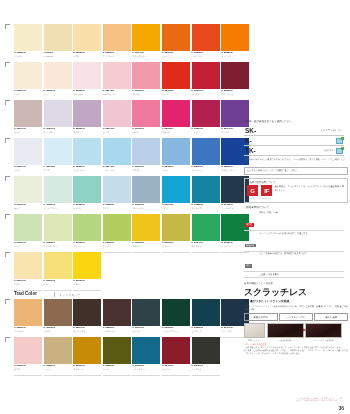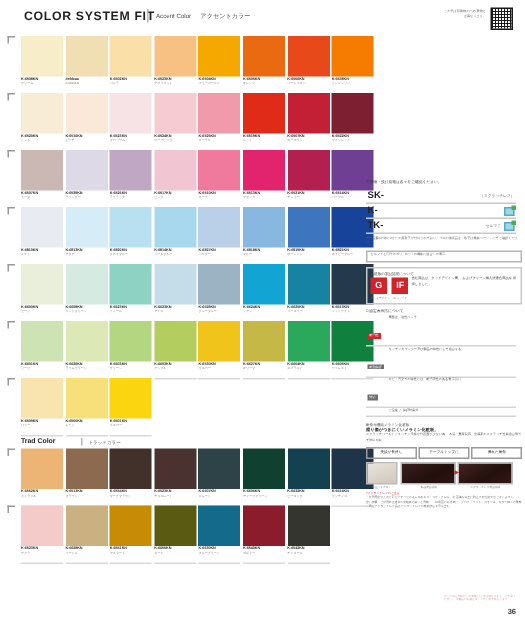--- a/index.html
+++ b/index.html
@@ -177,33 +177,20 @@
   .foot-note {
     position:absolute; right:6px; bottom:12px; width:48px;
     font-size:1.8px; color:#c9a0a4; line-height:1.5; text-align:left;
   }
 </style>
 </head>
 <body>
 
 <div class="page">
 
-  <div class="header">
-    <div class="hdr-title">COLOR SYSTEM FIT</div>
-    <div class="hdr-rule"></div>
-    <div class="hdr-sub">
-      <span>Accent Color</span>
-      <span class="jp">アクセントカラー</span>
-    </div>
-    <div class="qr-wrap">
-      <div class="qr-note">この色は印刷物のため
-実物とは異なります。</div>
-      <div class="qr-code"></div>
-    </div>
-  </div>
 
   <div class="grid-area">
       <div class="sw-row" style="margin-left: 14px;">
         <div class="corner-mark" style="top: 0px; left: -9px;"></div>
         <div class="sw-cell">
           <span class="sw-chip" style="background: rgb(247, 237, 201);"></span>
           <div class="sw-code">K-6508KN</div>
           <div class="sw-name">クリーム</div>
         </div>
         <div class="sw-cell">
@@ -621,20 +608,21 @@
           </tr>
           <tr>
             <td style="width: 14px;"></td>
             <td class="spec-desc">ご注意 ／ 保証対象外</td>
           </tr>
         </tbody>
     </table>
 
     <div class="scratch">
       <div class="scratch-eyebrow">耐傷付機能メラミン化粧板</div>
+      <div class="scratch-title">スクラッチレス</div>
       <div class="scratch-lead">擦り傷がつきにくいメラミン化粧板。</div>
       <div class="scratch-body">スクラッチワールド／キッチン天板や什器面が少ない為、
 木質、重厚質感、金属系のスクラッチ性能適合型等で対応可能。</div>
       <div class="feat-row">
           <div class="feat-box">美観が長持ち</div>
           <div class="feat-box">テーブルトップに</div>
           <div class="feat-box">優れた耐傷</div>
         </div>
       <div class="photo-row">
         <div class="photo">

